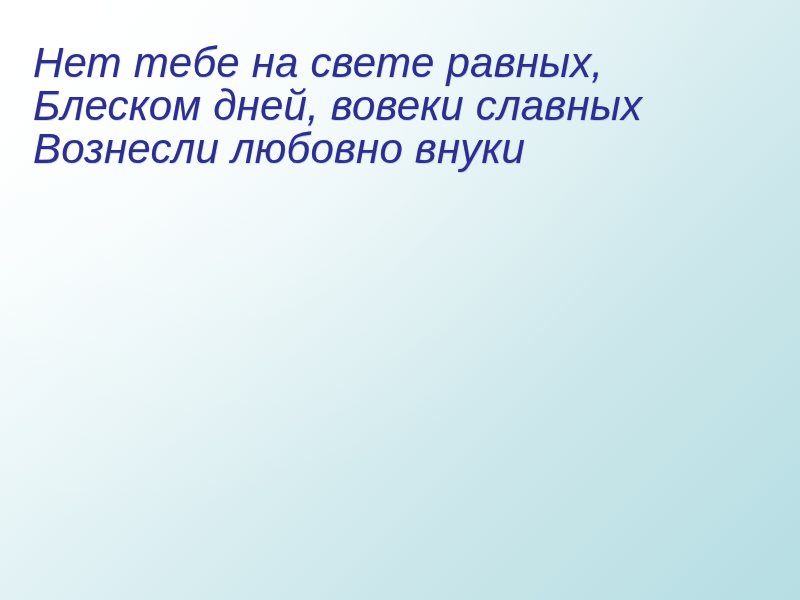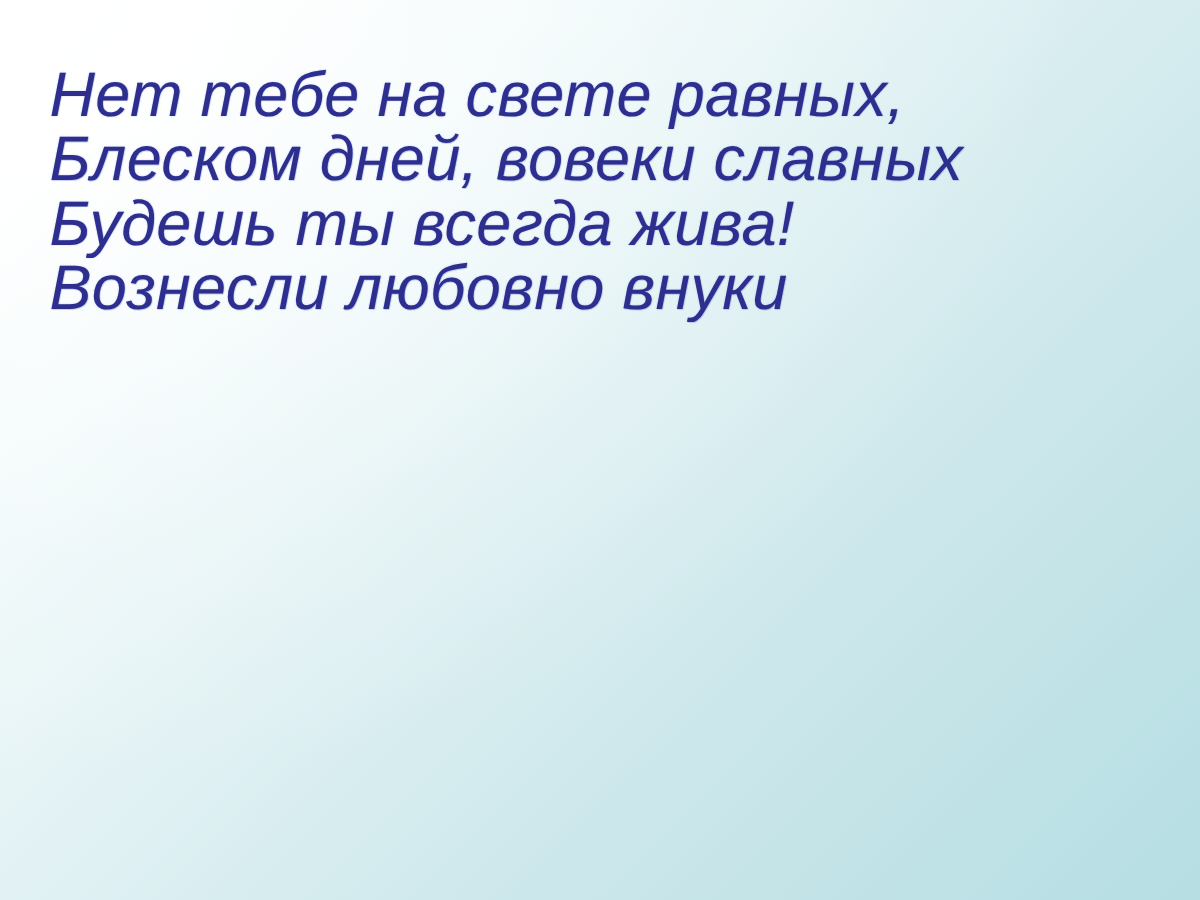--- a/index.html
+++ b/index.html
@@ -85,17 +85,16 @@
 <body>
 
 <div class="slide">
 
   <div class="slide-bg"></div>
   <div class="slide-bg-wash"></div>
 
   <div class="poem">
     <span class="poem-line">Нет тебе на свете равных,</span>
     <span class="poem-line">Блеском дней, вовеки славных</span>
-    <span class="poem-line">Будешь ты всегда жива!</span>
     <span class="poem-line">Вознесли любовно внуки</span>
   </div>
 
 </div>
 
 </body></html>

